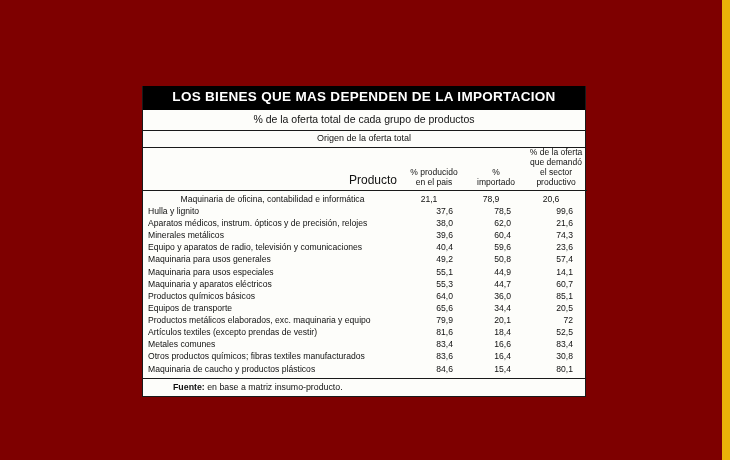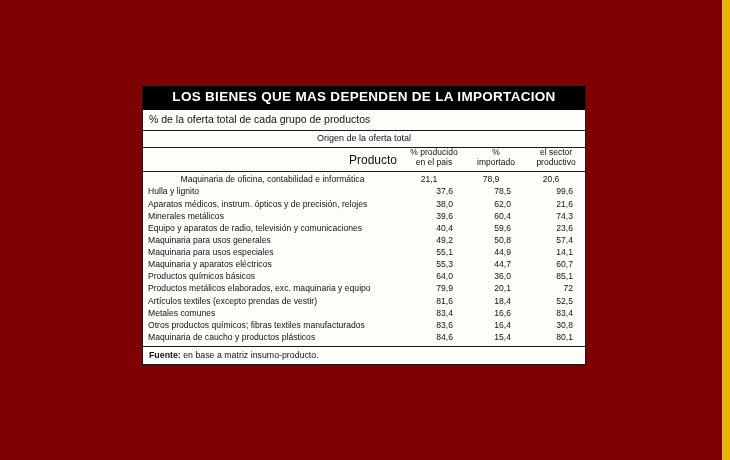--- a/index.html
+++ b/index.html
@@ -39,21 +39,21 @@
     color: #ffffff;
     text-align: center;
     font-size: 13.5px;
     font-weight: bold;
     letter-spacing: 0.3px;
     padding: 4px 6px 5px 6px;
     line-height: 1.1;
   }
   
   .subtitle {
-    text-align: left;
+    text-align: center;
     font-size: 10.5px;
     color: #111;
     padding: 4px 6px 5px 6px;
     border-bottom: 1px solid #1a1a1a;
     line-height: 1.1;
   }
   
   .group-header {
     text-align: center;
     font-size: 9px;
@@ -112,21 +112,21 @@
   tbody tr:first-child td { padding-top: 2.5px; text-align: center; }
   tbody tr:last-child  td { padding-bottom: 3px; }
 
   .source {
     border-top: 1px solid #1a1a1a;
     font-size: 8.8px;
     color: #111;
     padding: 3px 6px 4px 6px;
     line-height: 1.15;
   }
-  .source b { font-weight: bold; }
+  .source b { font-weight: bold; margin-left: 24px; }
 </style>
 </head>
 <body>
 
 <div id="frame">
 
   <div id="table-card">
 
     <div class="title-bar">LOS BIENES QUE MAS DEPENDEN DE LA IMPORTACION</div>
 
@@ -135,20 +135,29 @@
     <div class="group-header">Origen de la oferta total</div>
 
     <table class="tbl">
       <colgroup>
         <col class="c-prod">
           <col class="c-a">
           <col class="c-b">
           <col class="c-c">
       </colgroup>
       <thead>
+        <tr class="spacer-row">
+          <th></th>
+            <th></th>
+            <th></th>
+          <th class="h-num">
+            <span>% de la oferta</span><br>
+            <span>que demandó</span>
+          </th>
+        </tr>
         <tr>
           <th class="h-prod">Producto</th>
           <th class="h-num">
             <span>% producido</span><br>
             <span>en el pais</span>
           </th>
           <th class="h-num">
             <span>%</span><br>
             <span>importado</span>
           </th>
@@ -207,20 +216,26 @@
             <td class="num">44,7</td>
             <td class="num">60,7</td>
           </tr>
           <tr>
             <td class="prod">Productos químicos básicos</td>
             <td class="num">64,0</td>
             <td class="num">36,0</td>
             <td class="num">85,1</td>
           </tr>
           <tr>
+            <td class="prod">Equipos de transporte</td>
+            <td class="num">65,6</td>
+            <td class="num">34,4</td>
+            <td class="num">20,5</td>
+          </tr>
+          <tr>
             <td class="prod">Productos metálicos elaborados, exc. maquinaria y equipo</td>
             <td class="num">79,9</td>
             <td class="num">20,1</td>
             <td class="num">72</td>
           </tr>
           <tr>
             <td class="prod">Artículos textiles (excepto prendas de vestir)</td>
             <td class="num">81,6</td>
             <td class="num">18,4</td>
             <td class="num">52,5</td>

